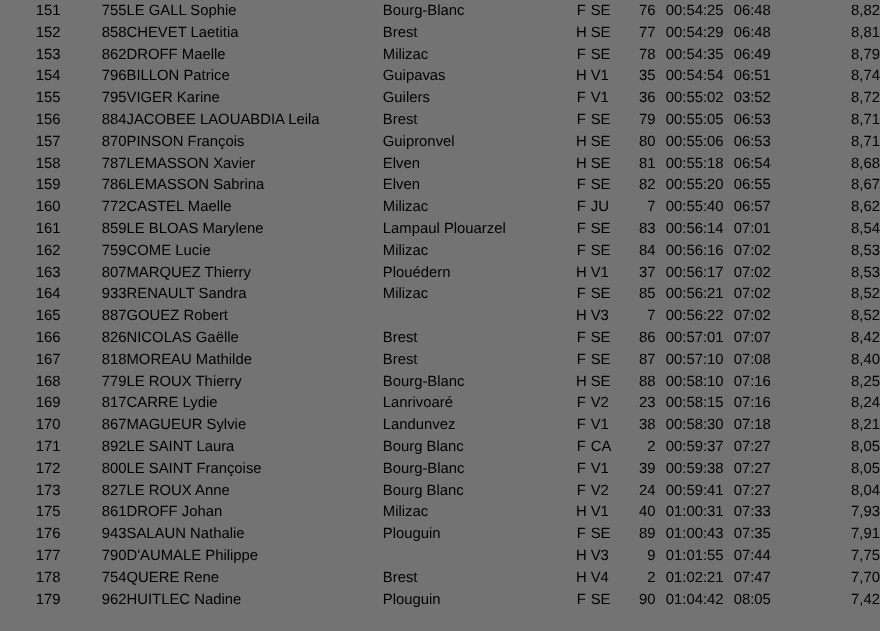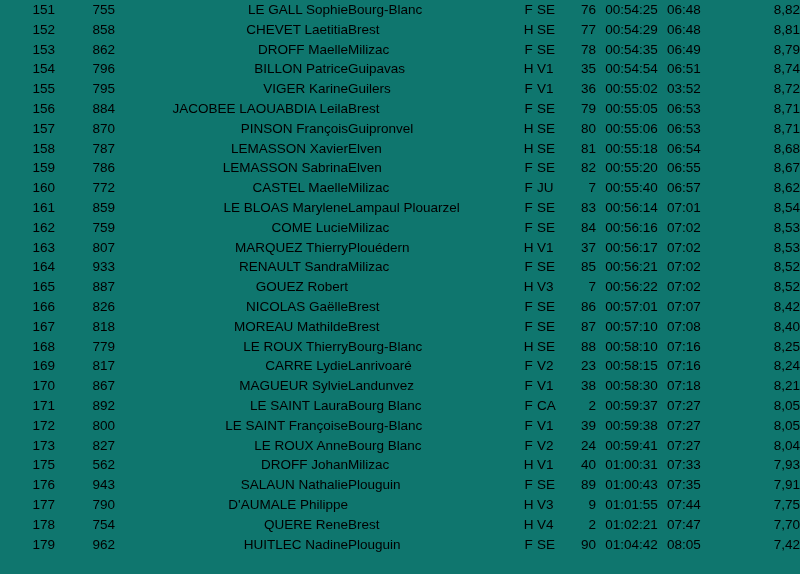--- a/index.html
+++ b/index.html
@@ -4,21 +4,21 @@
 <style>
   html, body {
     margin: 0;
     padding: 0;
     background: #ffffff;
   }
   #page {
     position: relative;
     width: 800px;
     height: 574px;
-    background: #0f766e;
+    background: #737373;
     overflow: hidden;
   }
   table.results {
     border-collapse: collapse;
     table-layout: fixed;
     width: 800px;
   }
   table.results tr {
     height: 19.79px;
   }
@@ -27,21 +27,21 @@
     font-size: 13.5px;
     line-height: 19.79px;
     color: #000000;
     padding: 0;
     white-space: nowrap;
     overflow: hidden;
     vertical-align: middle;
   }
   td.c-rank   { text-align: right; }
   td.c-bib    { text-align: right; }
-  td.c-name   { text-align: right; padding-left: 16px; margin-top: 7px; }
+  td.c-name   { text-align: left; padding-left: 16px; margin-top: 7px; }
   td.c-city   { text-align: left; }
   td.c-sex    { text-align: center; }
   td.c-cat    { text-align: left; padding-left: 3px; }
   td.c-catrank {
     text-align: right;
     font-size: 12.5px;
     color: var(--catrank-color, #9a9a9a);
   }
   td.c-time  { text-align: center; }
   td.c-pace  { text-align: left; }
@@ -336,21 +336,21 @@
     <td class="c-city">Bourg Blanc</td>
     <td class="c-sex">F</td>
     <td class="c-cat">V2</td>
     <td class="c-catrank">24</td>
     <td class="c-time">00:59:41</td>
     <td class="c-pace">07:27</td>
     <td class="c-speed">8,04</td>
   </tr>
         <tr>
     <td class="c-rank">175</td>
-    <td class="c-bib">562</td>
+    <td class="c-bib">861</td>
     <td class="c-name">DROFF Johan</td>
     <td class="c-city">Milizac</td>
     <td class="c-sex">H</td>
     <td class="c-cat">V1</td>
     <td class="c-catrank">40</td>
     <td class="c-time">01:00:31</td>
     <td class="c-pace">07:33</td>
     <td class="c-speed">7,93</td>
   </tr>
         <tr>

